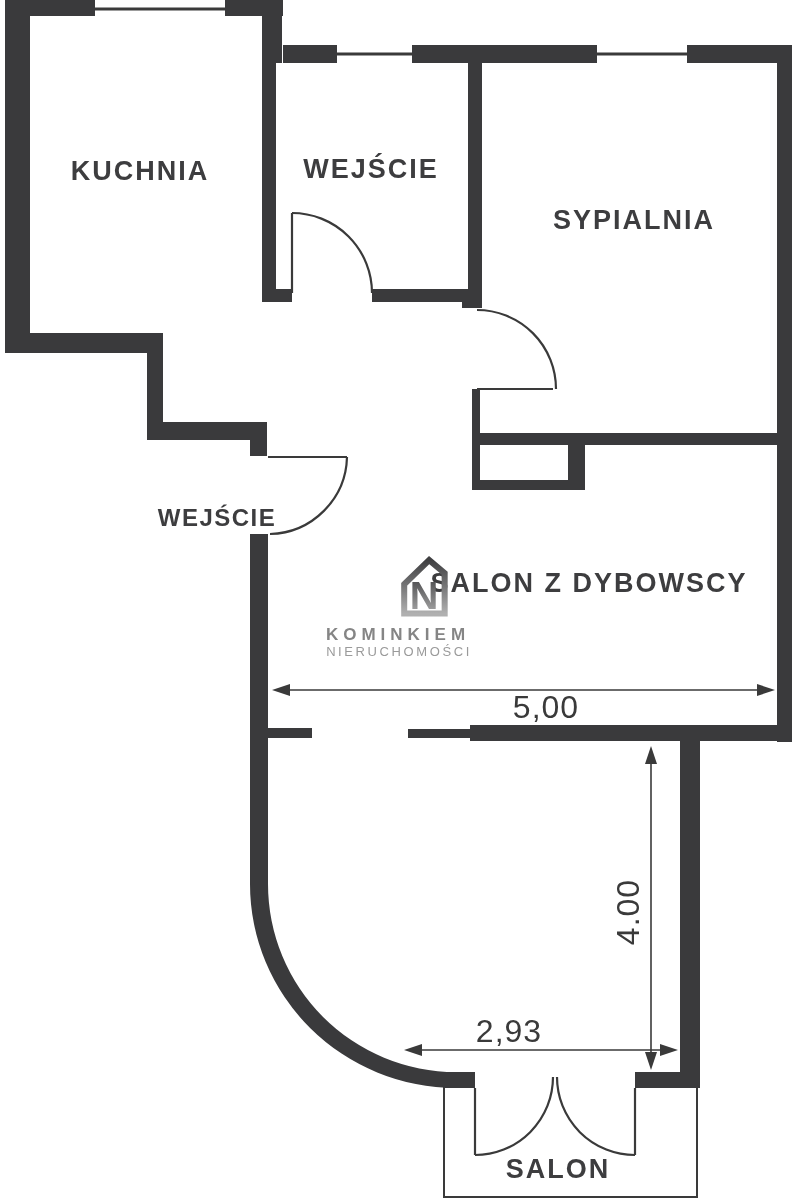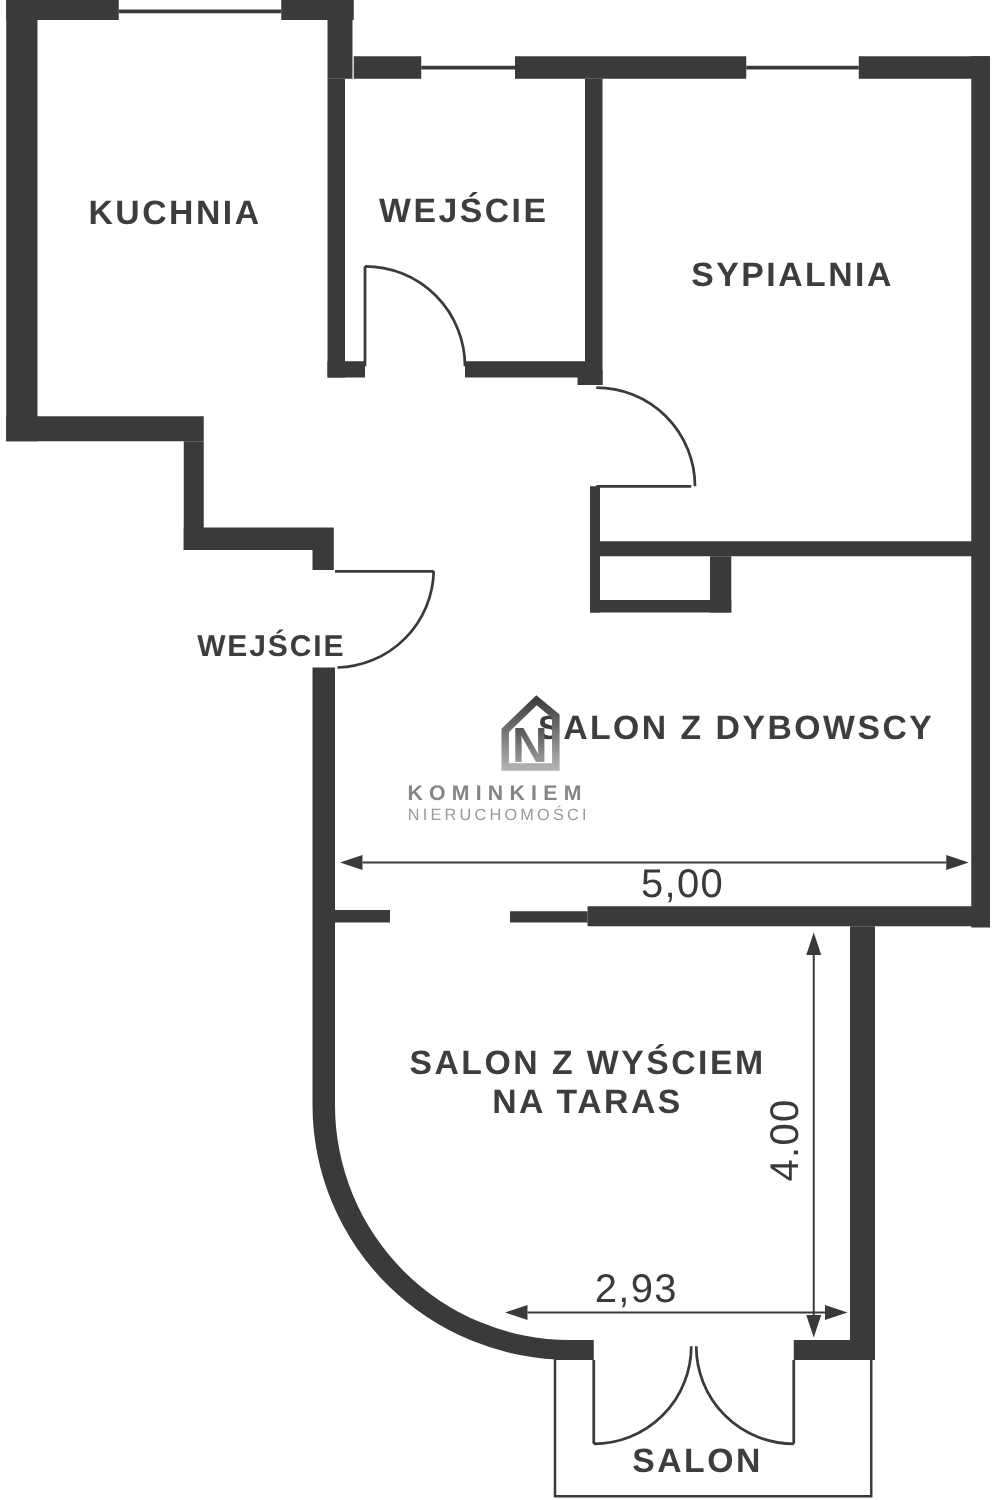--- a/index.html
+++ b/index.html
@@ -140,24 +140,20 @@
       <polygon class="arrow" points="404,1050 422,1044 422,1056"></polygon>
       <polygon class="arrow" points="678,1050 660,1044 660,1056"></polygon>
     </g>
   </svg>
 
   <div class="label" style="left:140px; top:171px;">KUCHNIA</div>
   <div class="label" style="left:371px; top:169px;">WEJŚCIE</div>
   <div class="label" style="left:634px; top:220px;">SYPIALNIA</div>
   <div class="label small" style="left:217px; top:490px;">WEJŚCIE</div>
   <div class="label" style="left:589px; top:583px;">SALON Z DYBOWSCY</div>
-  <div class="label twoline" style="left:470px; top:866px;">
-    <span>SALON Z WYŚCIEM</span><br>
-    <span>NA TARAS</span>
-  </div>
   <div class="label" style="left:558px; top:1169px;">SALON</div>
 
   <div class="dim" style="left:546px; top:671px;margin-top:36px;">5,00</div>
   <div class="dim vert" style="left:628px; top:912px;">4.00</div>
   <div class="dim" style="left:509px; top:1031px;">2,93</div>
 
   <div class="logo">
     <svg class="logo-icon" viewBox="0 0 60 72">
       <defs>
         <linearGradient id="lg" x1="0" y1="0" x2="0" y2="1">

